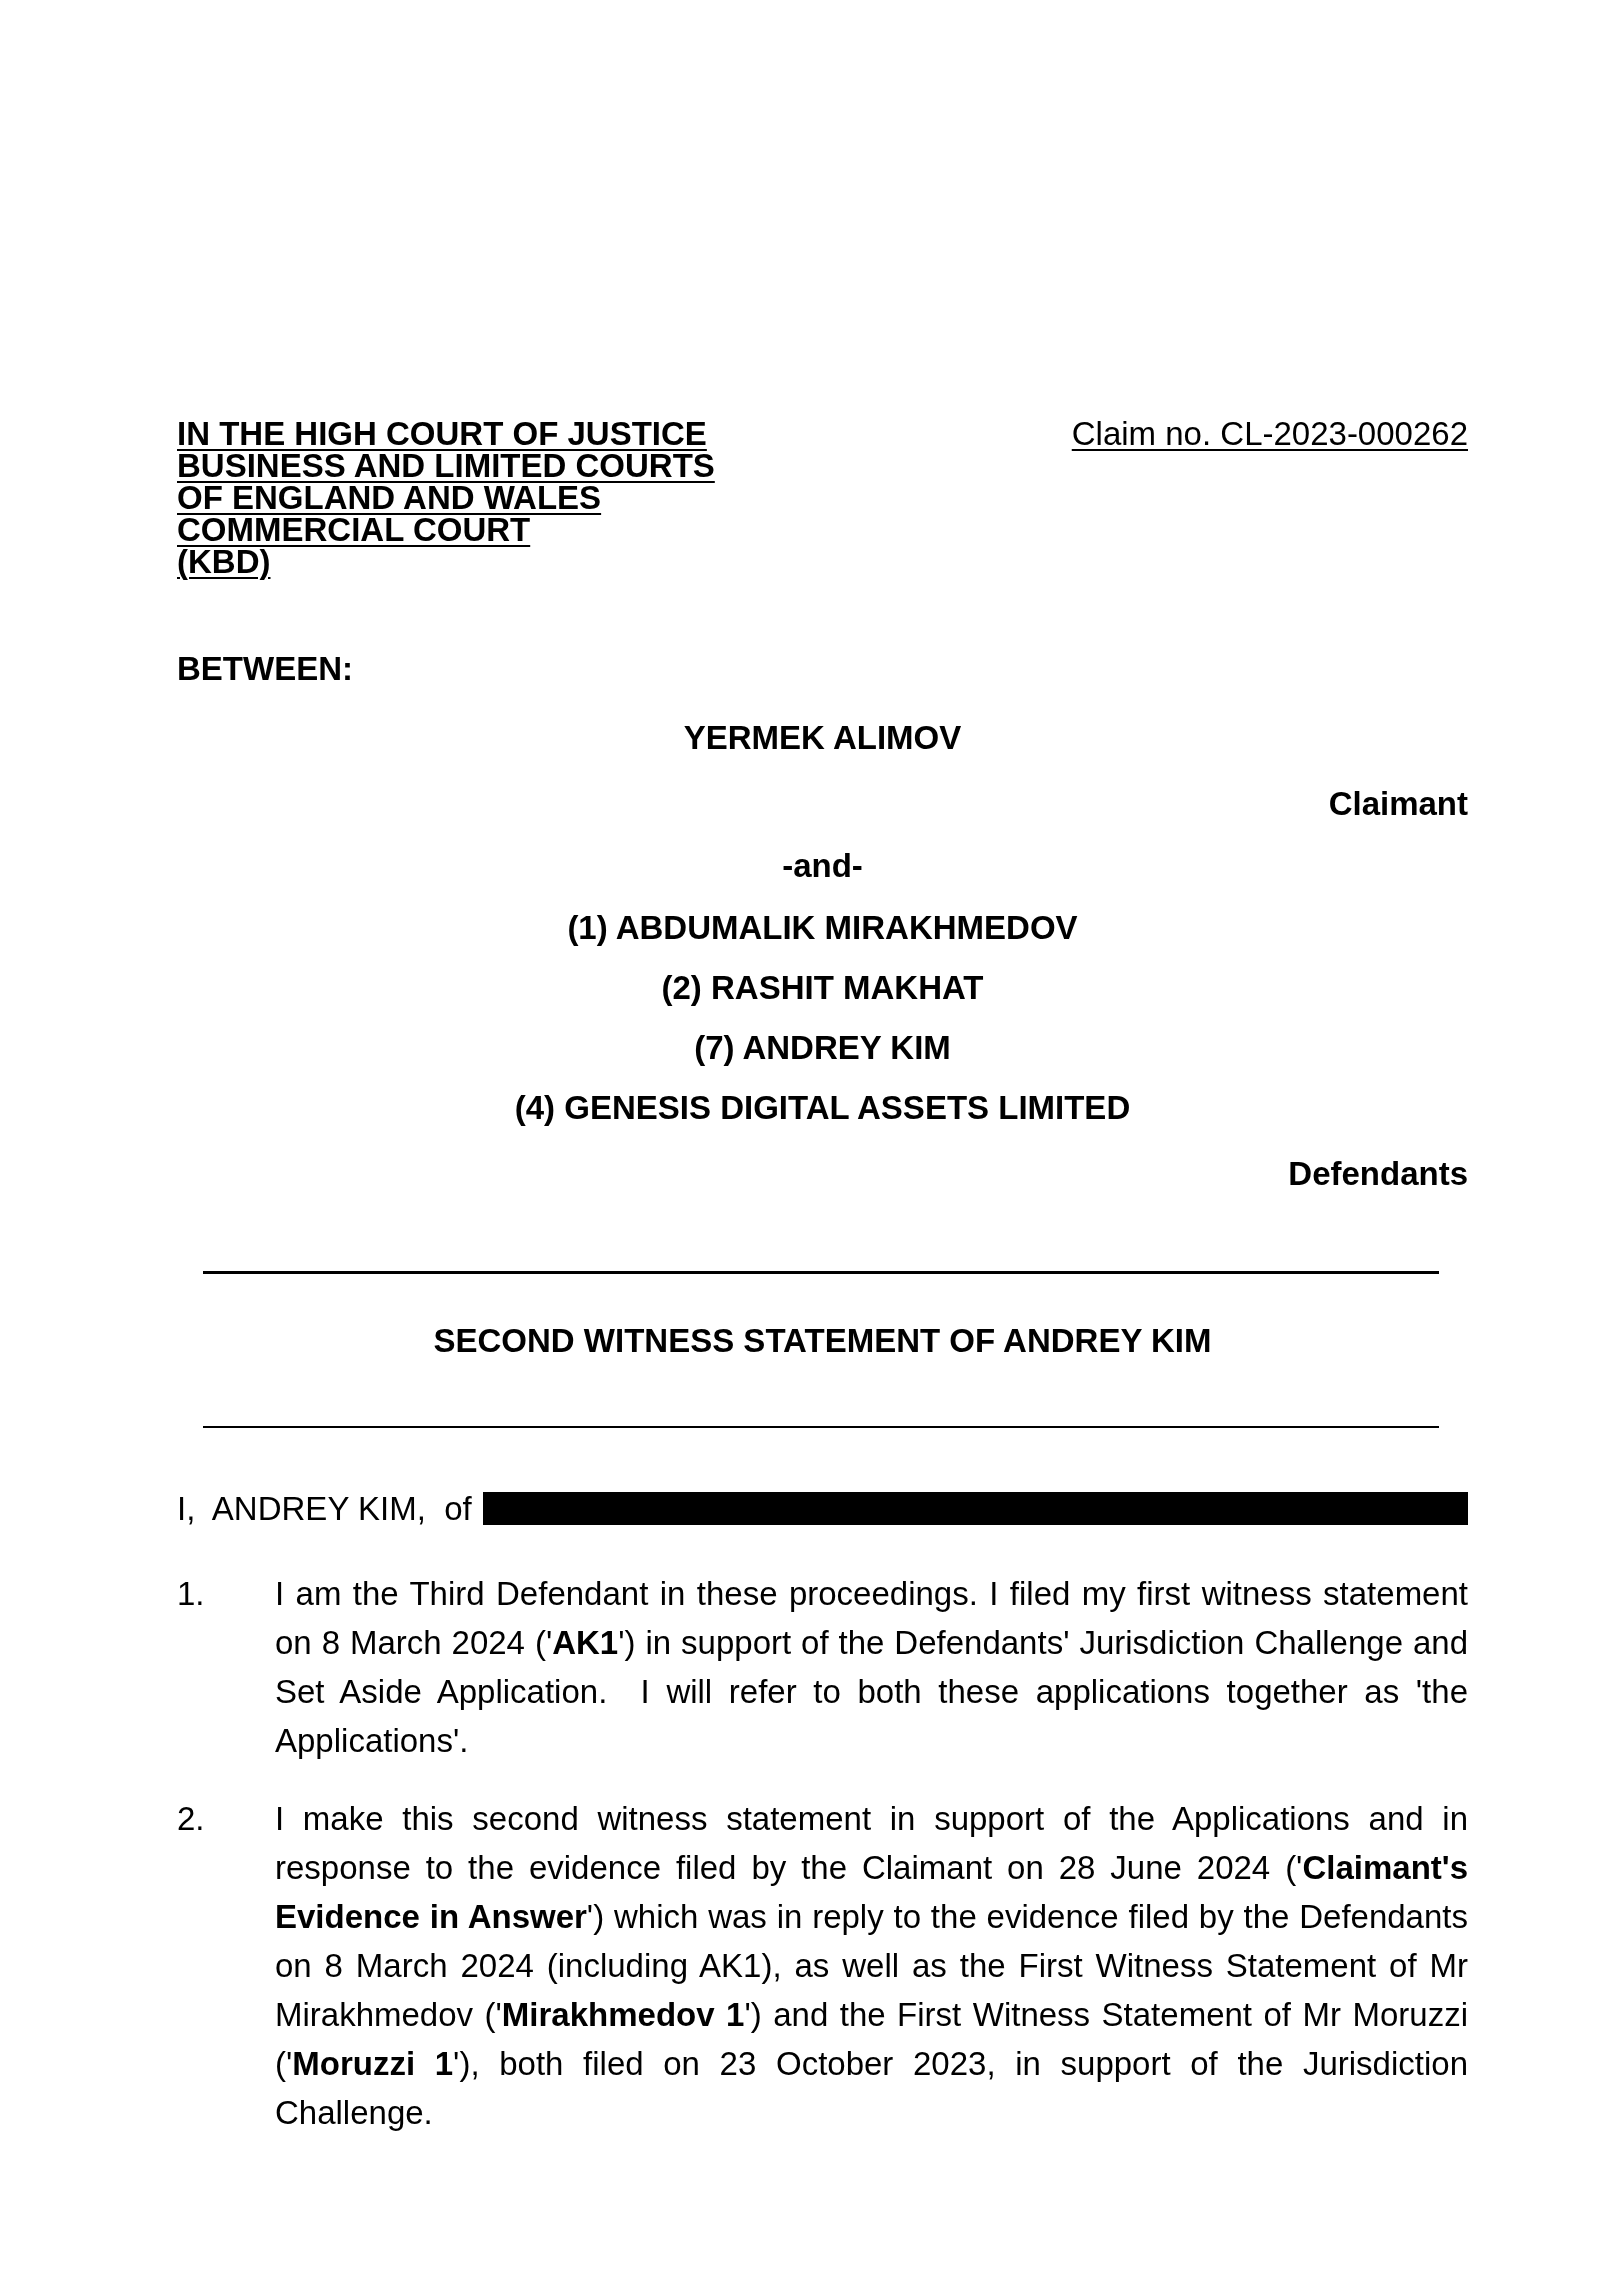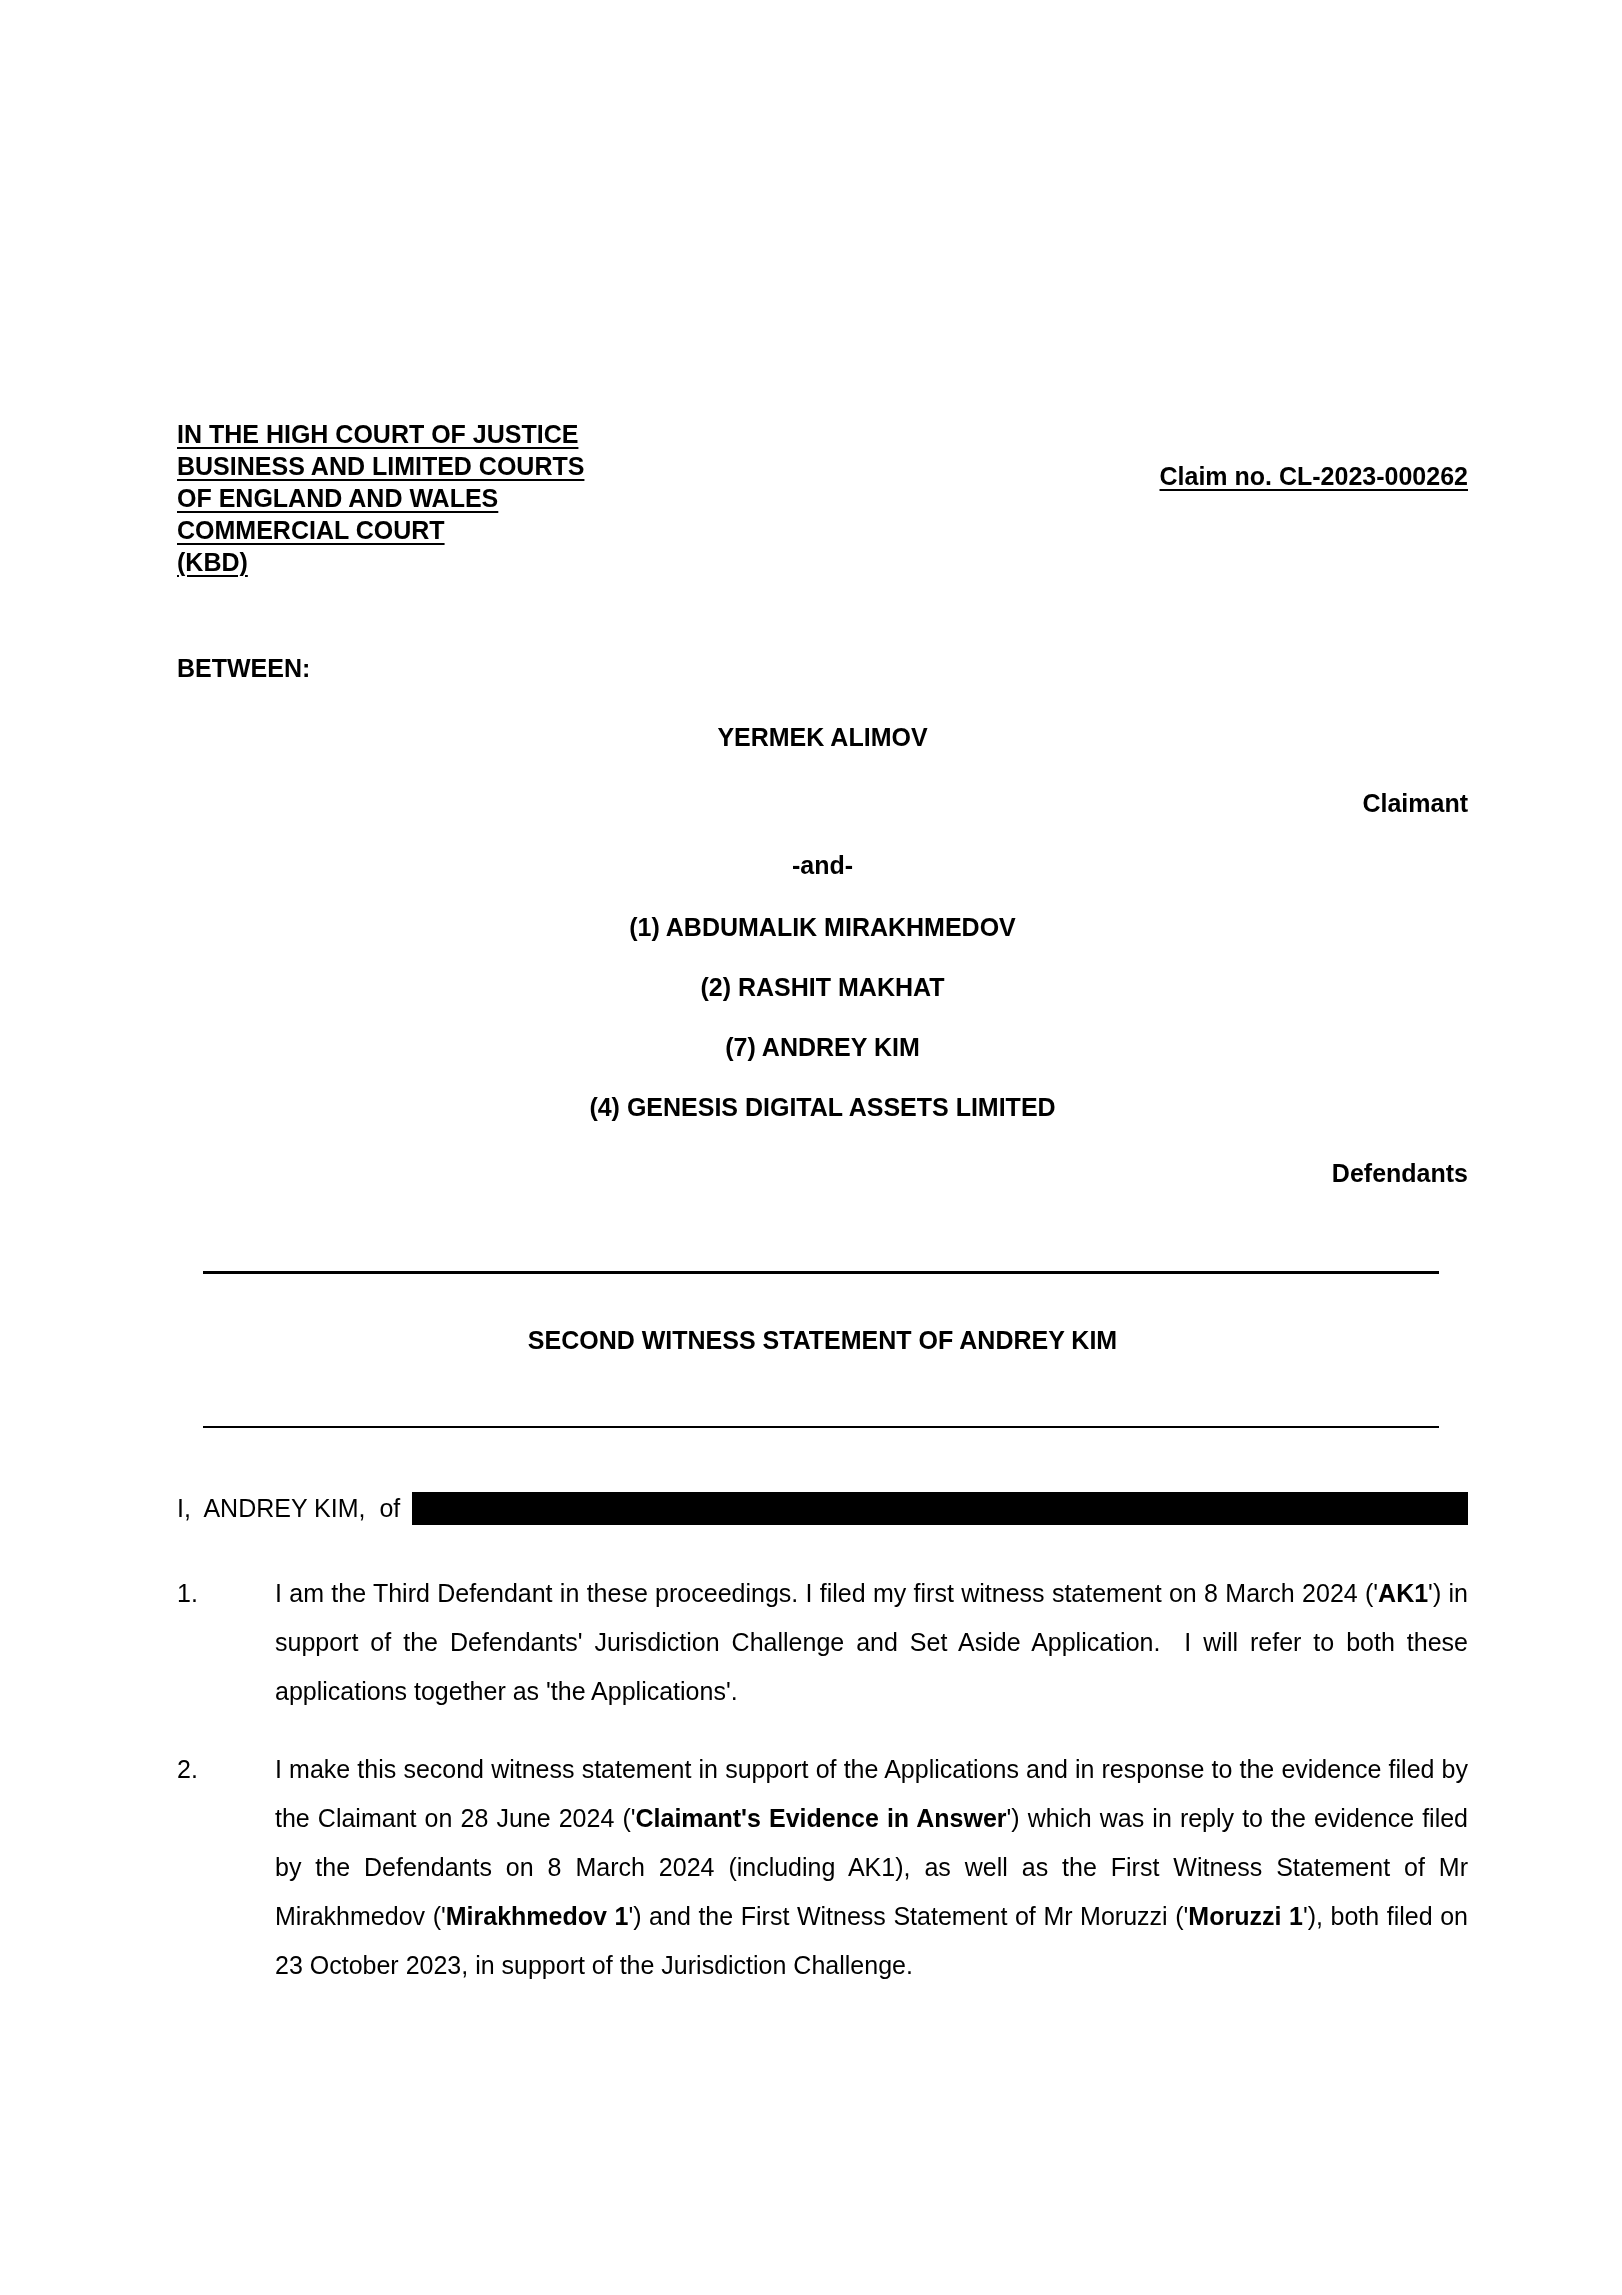--- a/index.html
+++ b/index.html
@@ -12,44 +12,43 @@
   .page {
     position: relative;
     width: 1622px;
     height: 2295px;
     background: #ffffff;
     overflow: hidden;
   }
   .content {
     padding-left: 177px;
     padding-right: 154px;
-    font-size: 25px;
+    font-size: 33px;
   }
   .header-row {
     margin-top: 418px;
     display: flex;
     justify-content: space-between;
     align-items: flex-start;
   }
   .court-lines div {
     font-weight: bold;
     line-height: 32px;
     white-space: nowrap;
   }
   .court-lines span,
   .claim-no span {
     text-decoration: underline;
     text-decoration-thickness: 2px;
     text-underline-offset: 3.9px;
   }
   .claim-no {
-    font-weight: bold;
+    font-weight: normal;
     line-height: 32px;
     white-space: nowrap;
-    margin-top: 42px;
   }
   .line { line-height: 33px; }
 
   .between      { margin-top: 74px; font-weight: bold; }
   .party-name   { margin-top: 36px;  font-weight: bold; text-align: center; }
   .claimant-role{ margin-top: 33px;  font-weight: bold; text-align: right; }
   .and-sep      { margin-top: 29px;  font-weight: bold; text-align: center; }
   .defendant    { margin-top: 27px;  font-weight: bold; text-align: center; }
   .defendant.first { margin-top: 29px; }
   .defendants-role { margin-top: 33px; font-weight: bold; text-align: right; }

